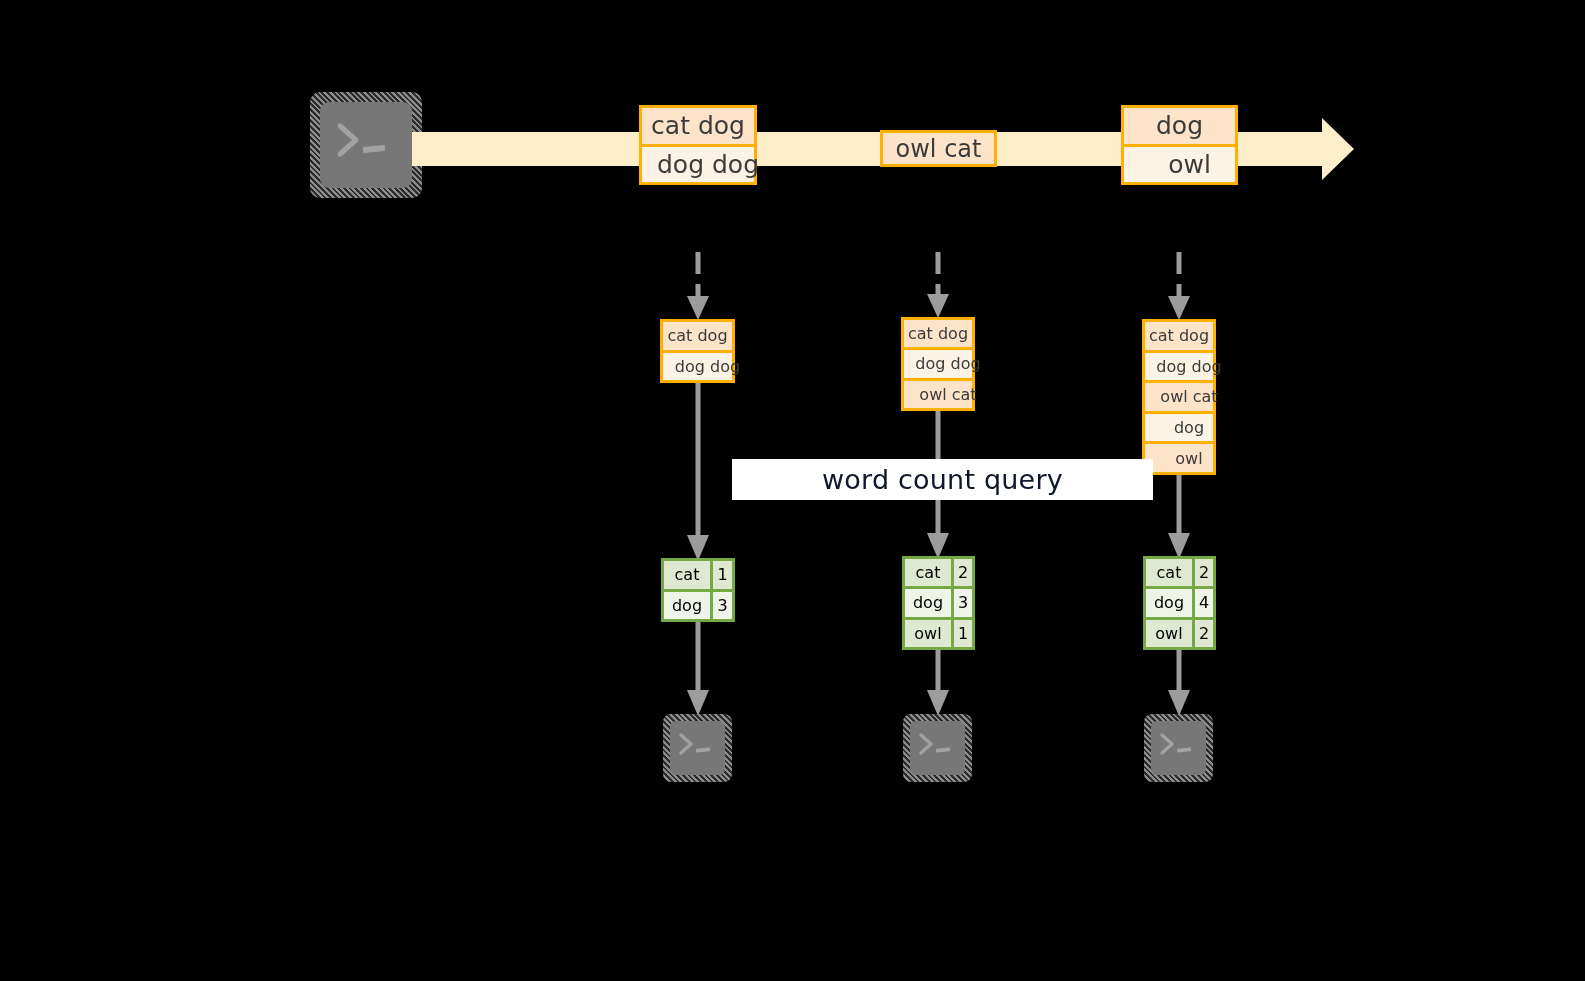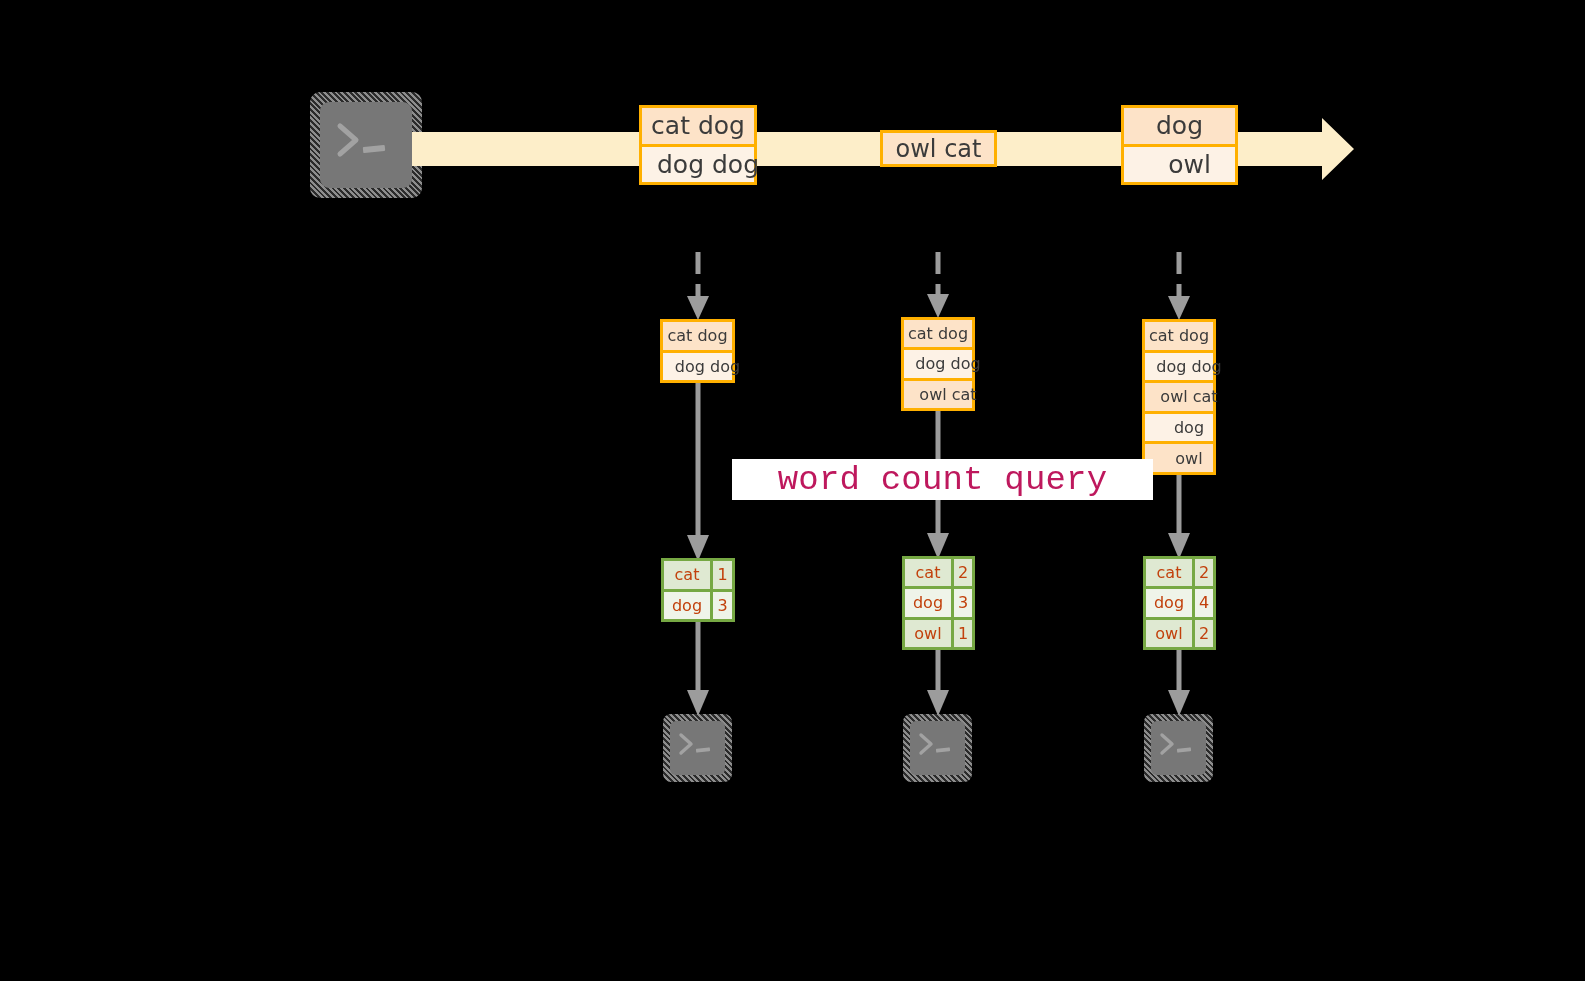--- a/index.html
+++ b/index.html
@@ -30,32 +30,32 @@
   .orow+.orow{border-top:3px solid #ffb000;padding-left:20px;}
 
   
   .gbox{position:absolute;box-sizing:border-box;border:3px solid #76a843;
         display:flex;flex-direction:column;background:#eef4e6;}
   .grow{box-sizing:border-box;display:flex;}
   .grow+.grow{border-top:3px solid #76a843;}
   .grow.dark .gc{background:#dfe9d2;}
   .grow.light .gc{background:#eff4e9;}
   .gc{box-sizing:border-box;display:flex;align-items:center;
-      justify-content:center;color:#c2410c;white-space:nowrap;}
+      justify-content:center;color:#000000;white-space:nowrap;}
   .gc.word{flex:0 0 46px;}
   .gc.cnt{flex:1 1 auto;border-left:3px solid #76a843;}
 
   
   .conn{position:absolute;overflow:visible;}
 
   
   #qlabel{position:absolute;left:688px;top:459px;width:421px;height:41px;
           background:#ffffff;display:flex;align-items:center;
           justify-content:center;}
-  #qlabel span{font-size:34px;color:#be185d;letter-spacing:.2px;font-family:Liberation Mono, monospace;}
+  #qlabel span{font-size:27px;color:#0f172a;letter-spacing:.2px;}
 </style>
 </head>
 <body>
 
 <div id="stage">
 
   <div class="term" style="left:266px;top:92px;width:112px;height:106px;">
     <div class="ring"></div>
     <div class="body" style="left:10px;top:10px;right:10px;bottom:10px;"></div>
     <svg width="112" height="106" viewBox="0 0 112 106">

